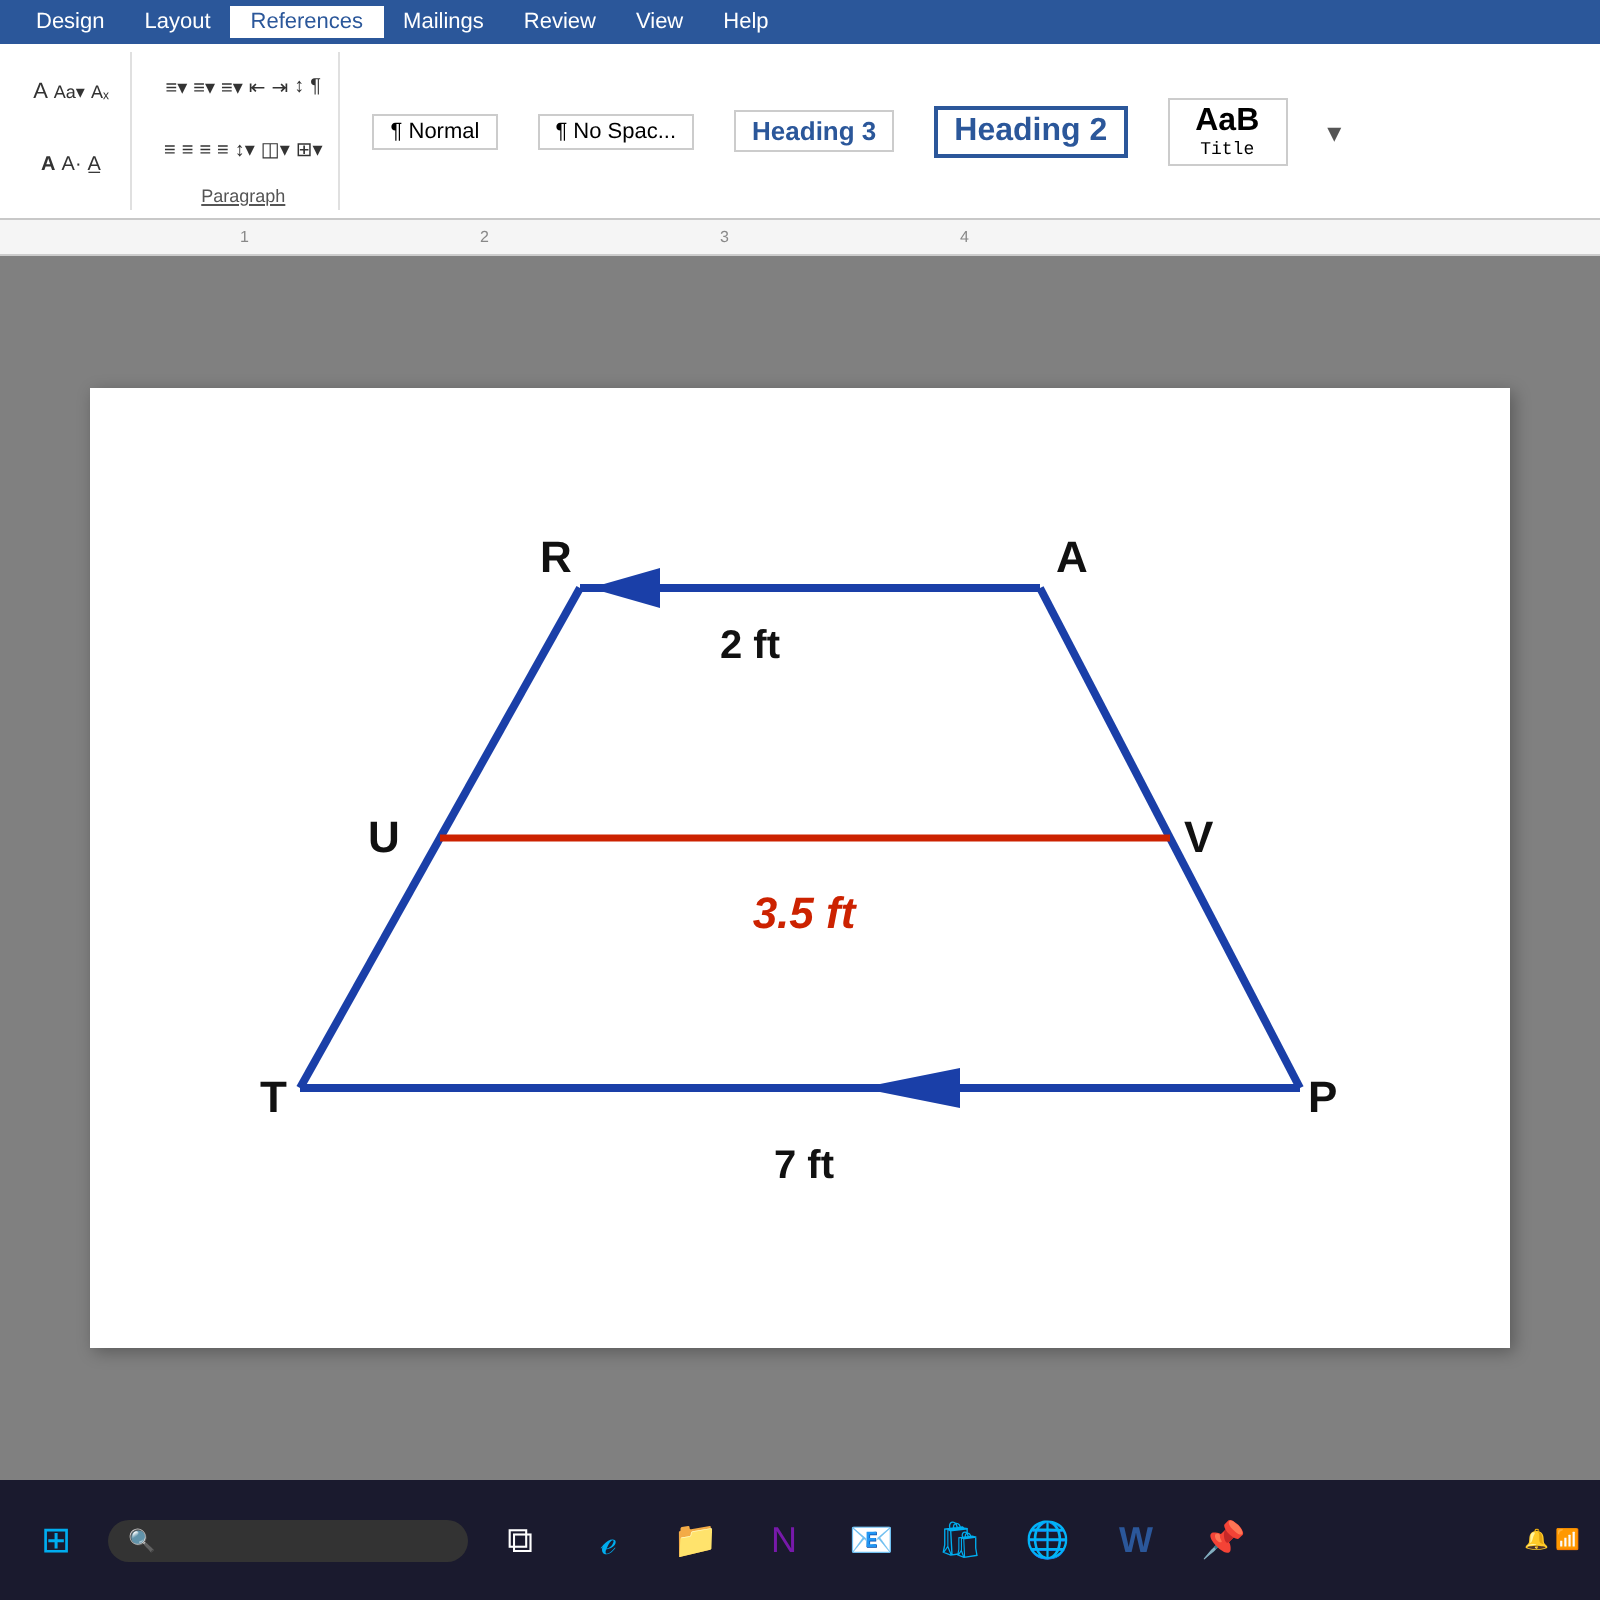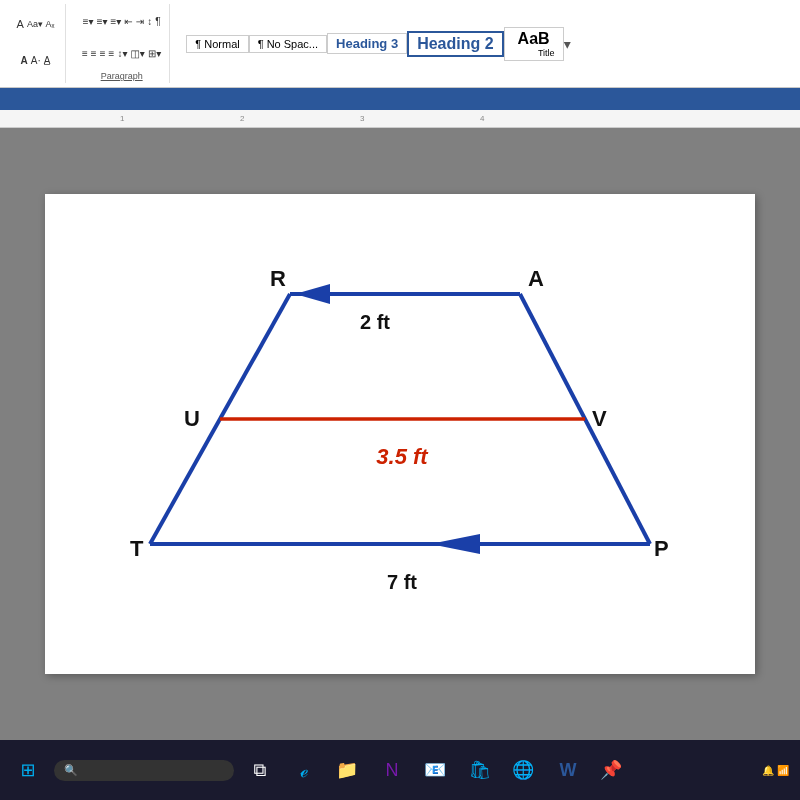--- a/index.html
+++ b/index.html
@@ -69,21 +69,21 @@
       display: flex;
       align-items: center;
       gap: 3px;
       flex: 1;
     }
 
     
     .styles-group {
       display: flex;
       align-items: center;
-      gap: 0;
+      gap: 20px;
       padding: 2px 8px;
       flex: 1;
     }
 
     .style-box {
       border: 1px solid #ccc;
       padding: 2px 8px;
       font-size: 11px;
       cursor: pointer;
       background: #fff;
@@ -186,20 +186,29 @@
       align-items: center;
       gap: 12px;
       color: #fff;
       font-size: 10px;
     }
   </style>
 </head>
 <body>
 
 <div class="ribbon">
+  <div class="ribbon-tabs">
+    <div class="ribbon-tab">Design</div>
+    <div class="ribbon-tab">Layout</div>
+    <div class="ribbon-tab active">References</div>
+    <div class="ribbon-tab">Mailings</div>
+    <div class="ribbon-tab">Review</div>
+    <div class="ribbon-tab">View</div>
+    <div class="ribbon-tab">Help</div>
+  </div>
   <div class="ribbon-content">
 
     <div class="ribbon-group">
       <div class="ribbon-row">
         <span style="font-size:11px;color:#333;">A</span>
         <span style="font-size:9px;color:#333;">Aa▾</span>
         <span style="font-size:9px;color:#333;">Aₓ</span>
       </div>
       <div class="ribbon-row">
         <span style="font-size:10px;font-weight:bold;color:#333;cursor:pointer;">A</span>
@@ -239,21 +248,21 @@
         <div style="font-size:11px;">¶ No Spac...</div>
       </div>
       <div class="style-box">
         <div style="font-size:13px;font-weight:bold;color:#2b579a;">Heading 3</div>
       </div>
       <div class="style-box selected">
         <div style="font-size:16px;font-weight:bold;color:#2b579a;">Heading 2</div>
       </div>
       <div class="style-box">
         <div style="font-size:16px;font-weight:bold;">AaB</div>
-        <div style="font-size:9px;text-align:right;">Title</div>
+        <div style="font-size:9px;text-align:center;font-family:Liberation Mono, monospace;">Title</div>
       </div>
       <div style="display:flex;align-items:center;cursor:pointer;">
         <span style="font-size:14px;color:#555;">▾</span>
       </div>
     </div>
   </div>
 </div>
 
 <div class="ruler">
   <span class="ruler-mark" style="left:40px;"></span>

